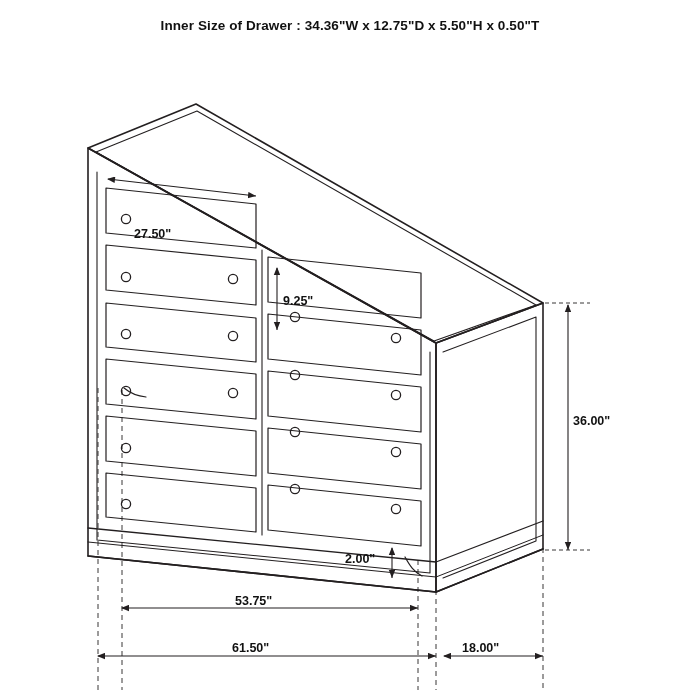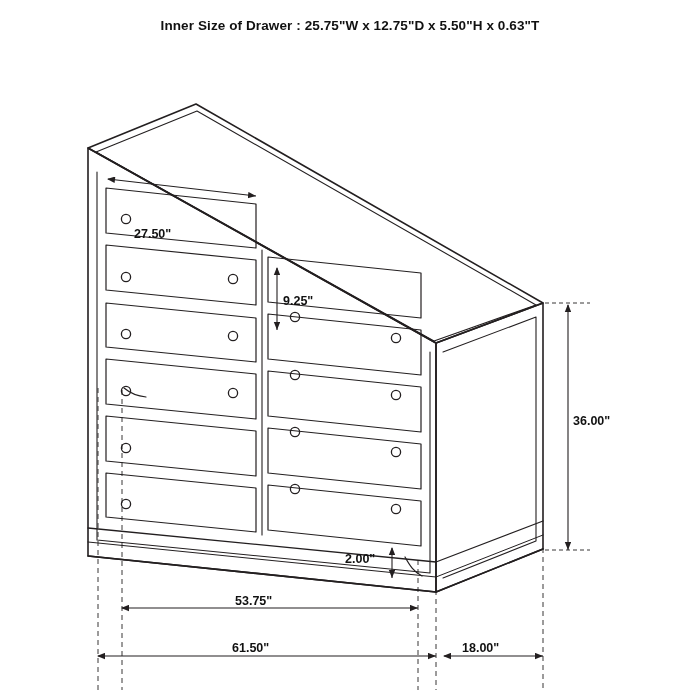--- a/index.html
+++ b/index.html
@@ -44,21 +44,21 @@
     font-weight: bold;
     color: #111111;
     white-space: nowrap;
   }
 </style>
 </head>
 <body>
 
 <div id="stage">
 
-  <div class="title">Inner Size of Drawer : 25.75"W x 12.75"D x 5.50"H x 0.63"T</div>
+  <div class="title">Inner Size of Drawer : 34.36"W x 12.75"D x 5.50"H x 0.50"T</div>
 
   <svg class="drawing" viewBox="0 0 700 700">
     <g fill="none" stroke="#231f20" stroke-width="1.6" stroke-linejoin="round" stroke-linecap="round">
 
       <g>
         <path d="M 88,148 L 196,104 L 543,303 L 436,343 Z"></path>
         <path d="M 96,152 L 197,111 L 536,305 L 434,341 Z" stroke-width="1.1"></path>
       </g>
 
       <g>

